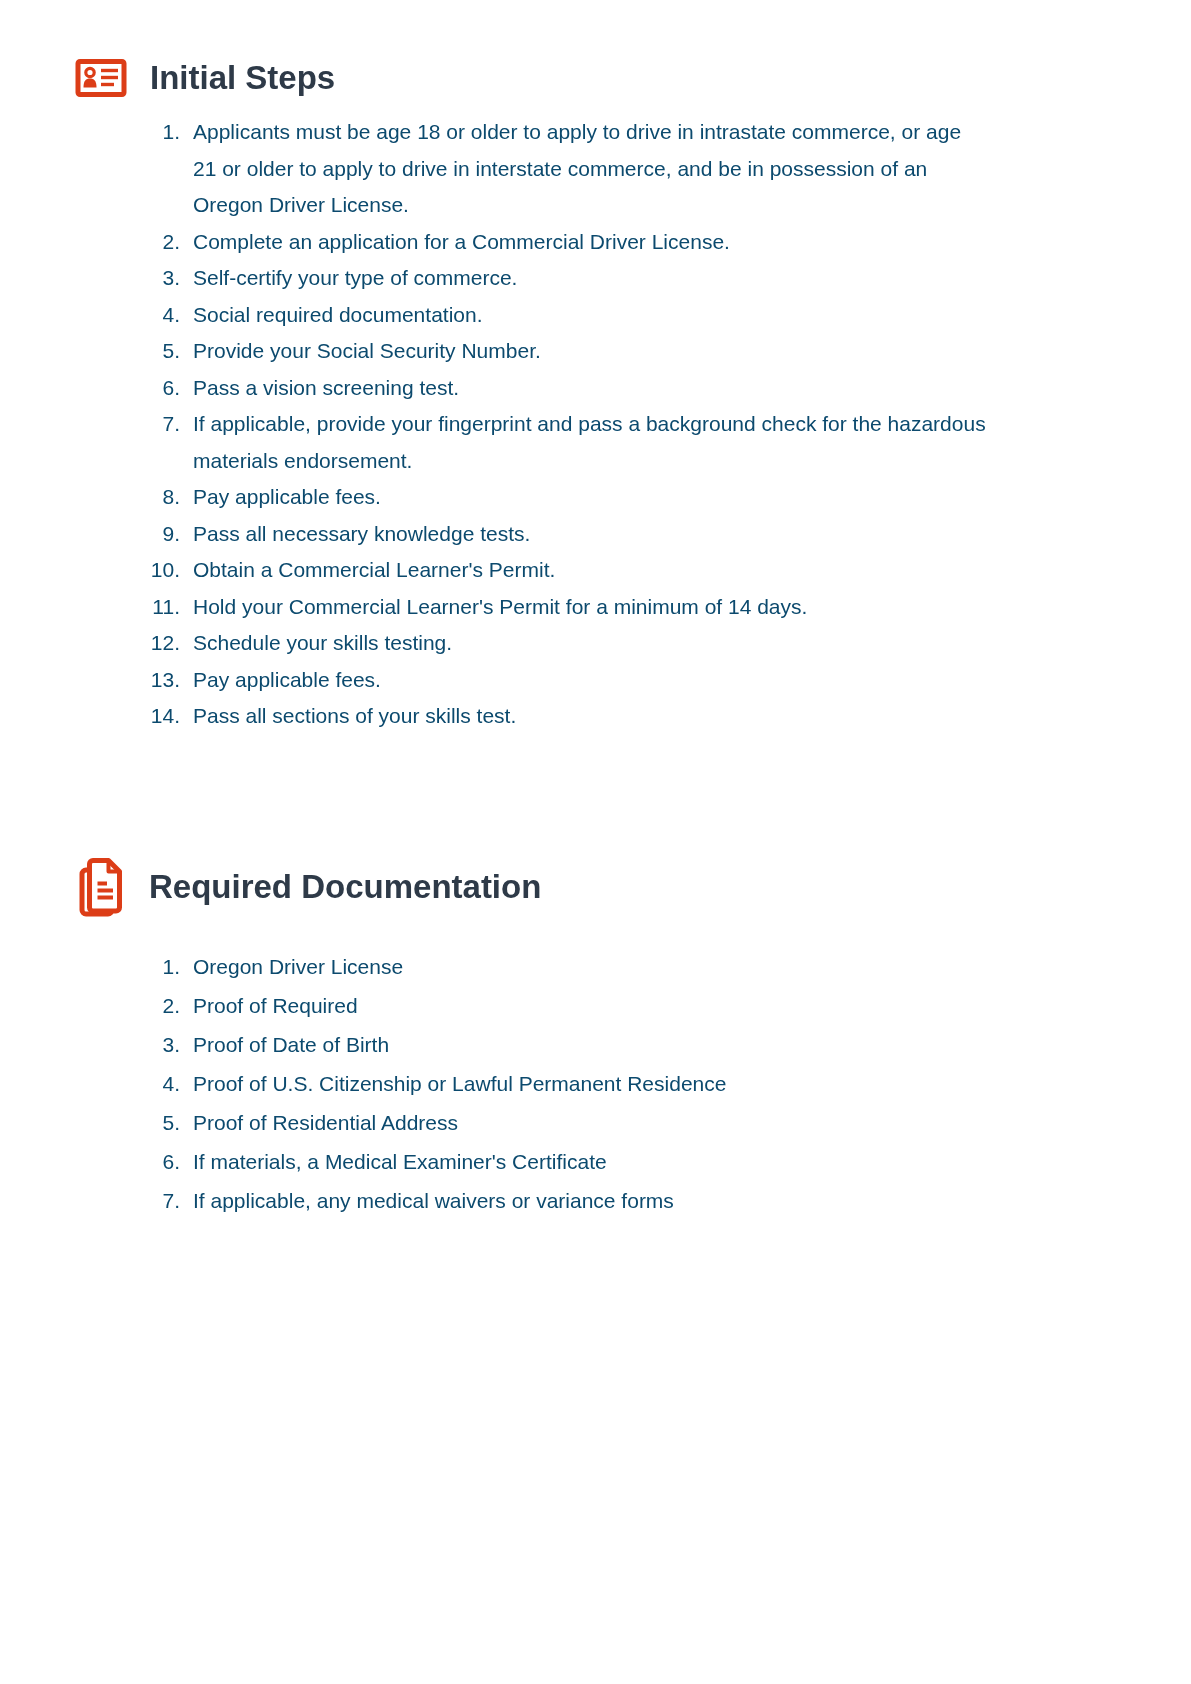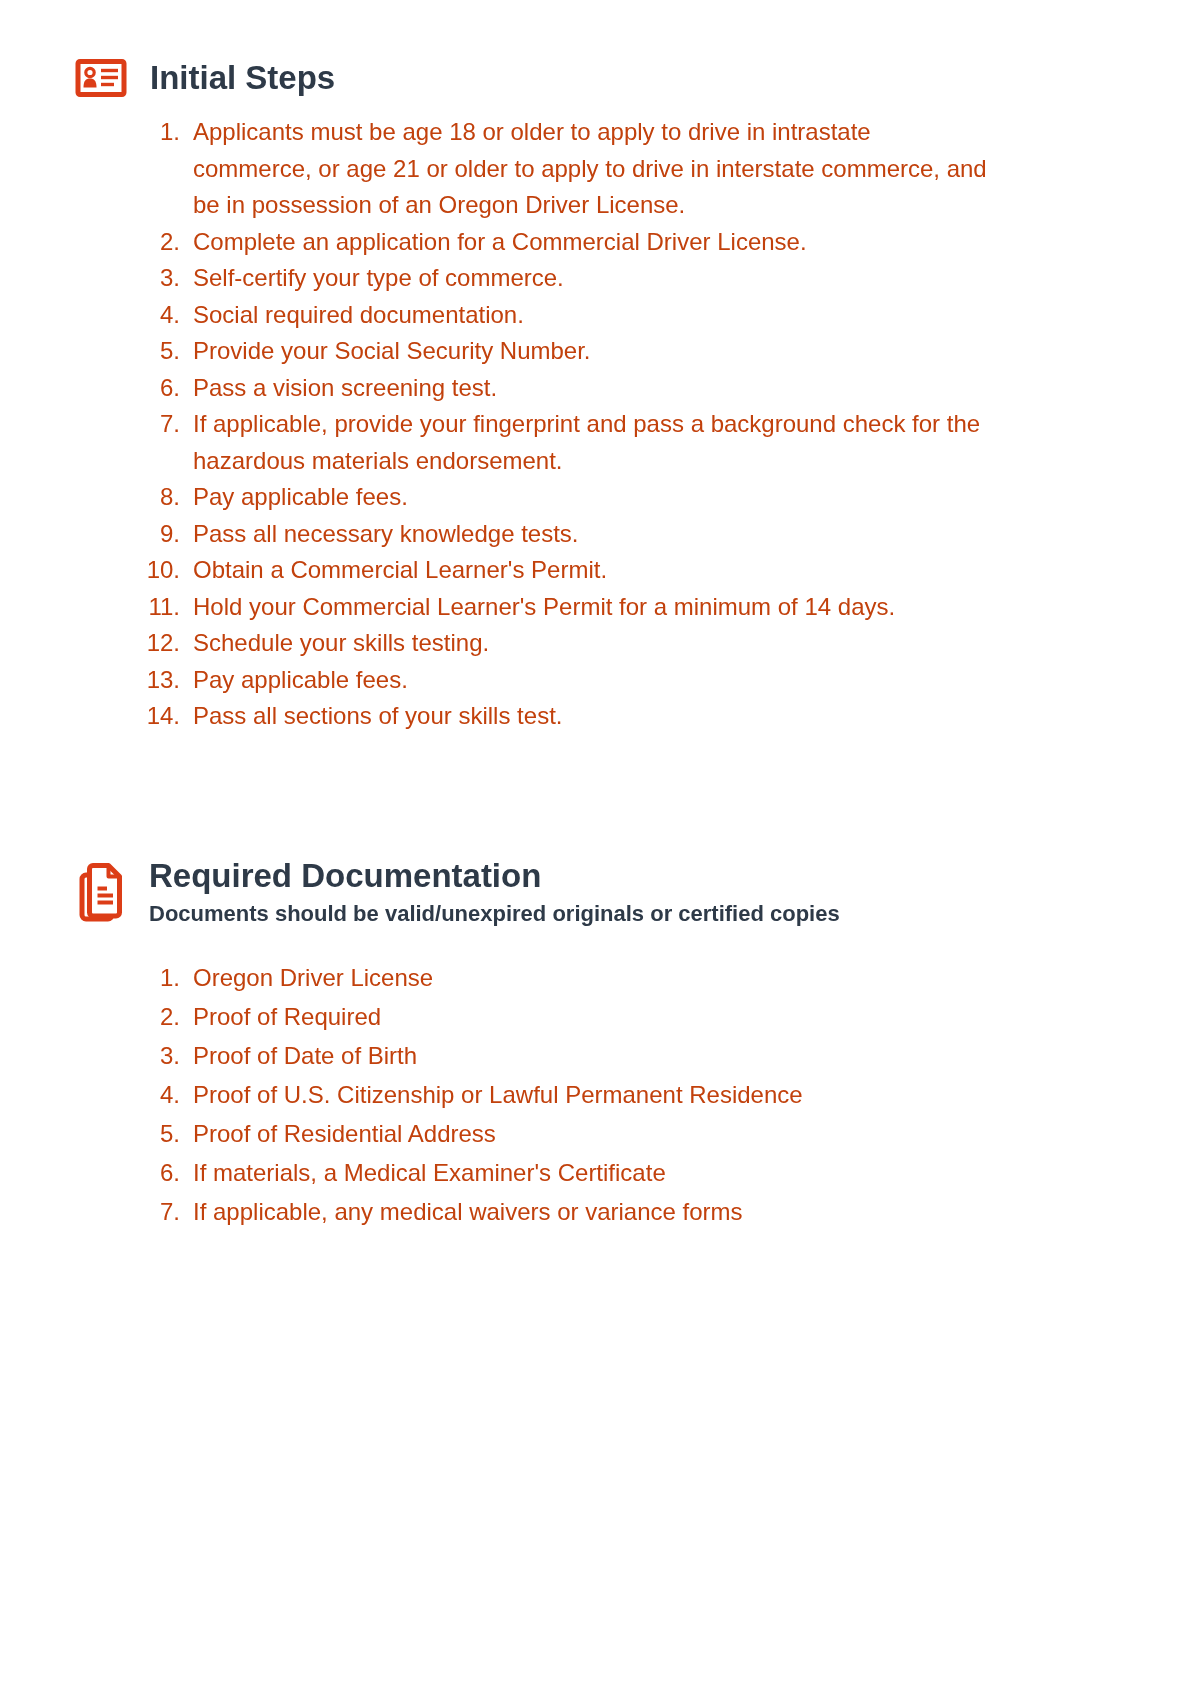--- a/index.html
+++ b/index.html
@@ -38,22 +38,22 @@
     font-weight: bold;
     color: #2E3A48;
   }
 
   ol.steps {
     margin: 16px 0 0 140px;
     padding: 0;
     list-style: none;
     counter-reset: item;
     width: 848px;
-    color: #c2410c;
-    font-size: 24px;
+    color: #0c4a6e;
+    font-size: 21px;
     line-height: 36.5px;
   }
   ol.steps li {
     counter-increment: item;
     position: relative;
     padding-left: 53px;
   }
   ol.steps li::before {
     content: counter(item) ".";
     position: absolute;
@@ -127,21 +127,20 @@
           <rect x="7" y="13" width="30" height="44" rx="4" fill="#ffffff" stroke="#DC3D17" stroke-width="5"></rect>
           <path d="M18,3.5 h15.5 l11,11 v36 a3.5,3.5 0 0 1 -3.5,3.5 h-23 a3.5,3.5 0 0 1 -3.5,-3.5 v-43.5 a3.5,3.5 0 0 1 3.5,-3.5 z" fill="#ffffff" stroke="#DC3D17" stroke-width="5" stroke-linejoin="round"></path>
           <polyline points="33.5,4.5 33.5,14.5 44,14.5" fill="none" stroke="#DC3D17" stroke-width="4" stroke-linejoin="round"></polyline>
           <line x1="22.5" y1="26.5" x2="32" y2="26.5" stroke="#DC3D17" stroke-width="4"></line>
           <line x1="22.5" y1="33.5" x2="38" y2="33.5" stroke="#DC3D17" stroke-width="4"></line>
           <line x1="22.5" y1="40.5" x2="38" y2="40.5" stroke="#DC3D17" stroke-width="4"></line>
         </svg>
       </span>
       <div class="titles">
         <h1 class="sec-title">Required Documentation</h1>
-        <h2 class="sec-subtitle">Documents should be valid/unexpired originals or certified copies</h2>
       </div>
     </header>
     <ol class="steps wide-gap">
         <li>Oregon Driver License</li>
         <li>Proof of Required</li>
         <li>Proof of Date of Birth</li>
         <li>Proof of U.S. Citizenship or Lawful Permanent Residence</li>
         <li>Proof of Residential Address</li>
         <li>If materials, a Medical Examiner's Certificate</li>
         <li>If applicable, any medical waivers or variance forms</li>

